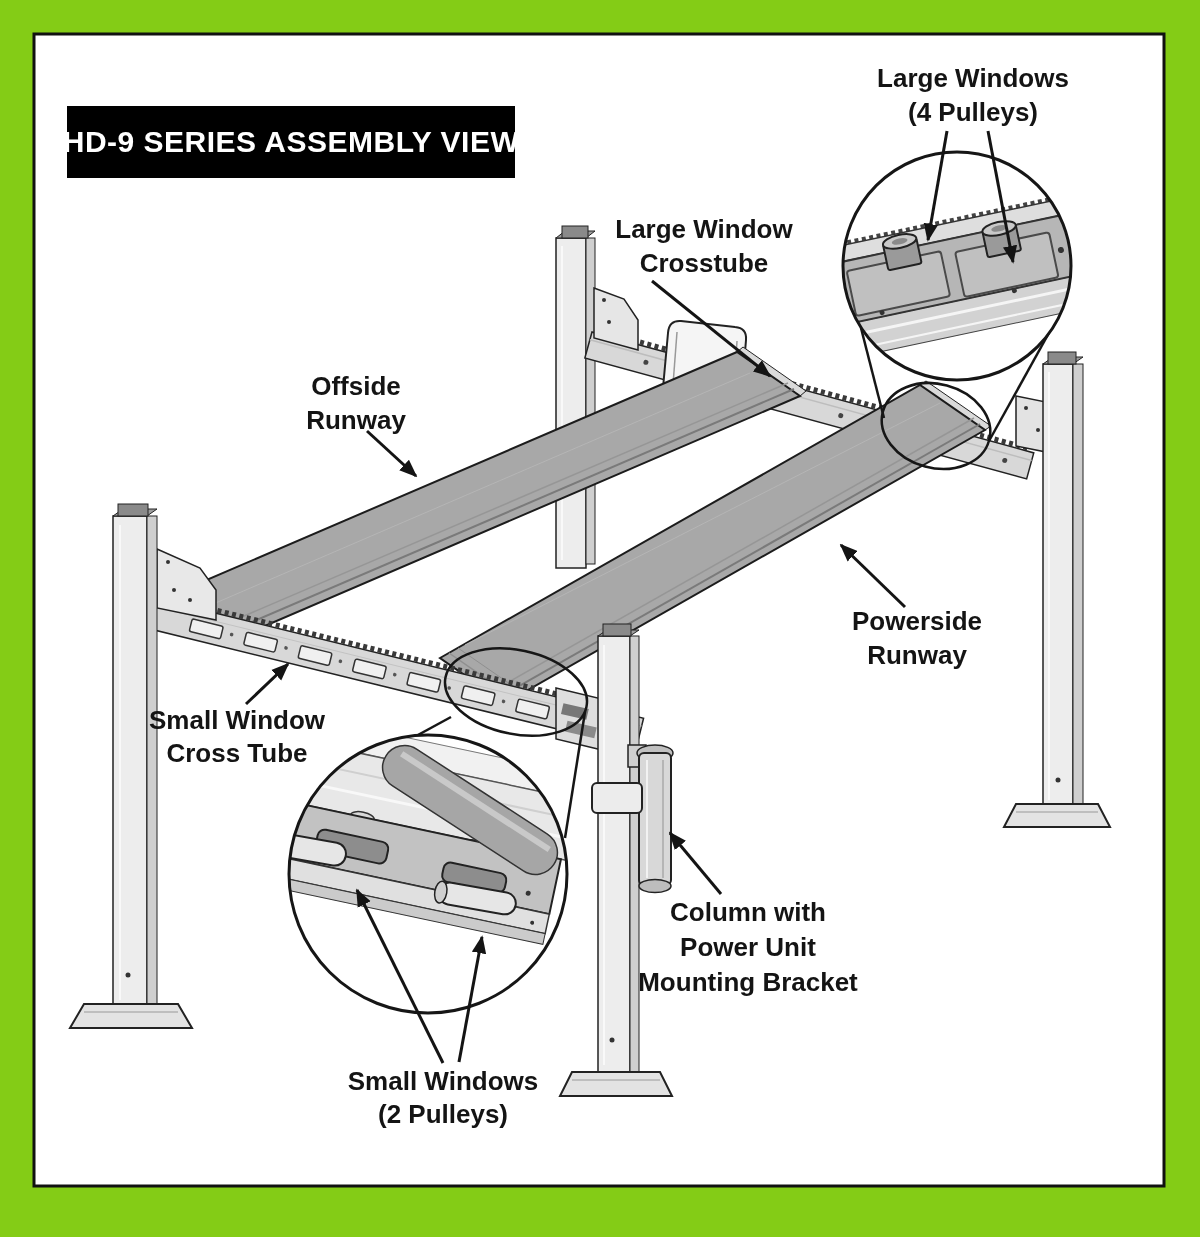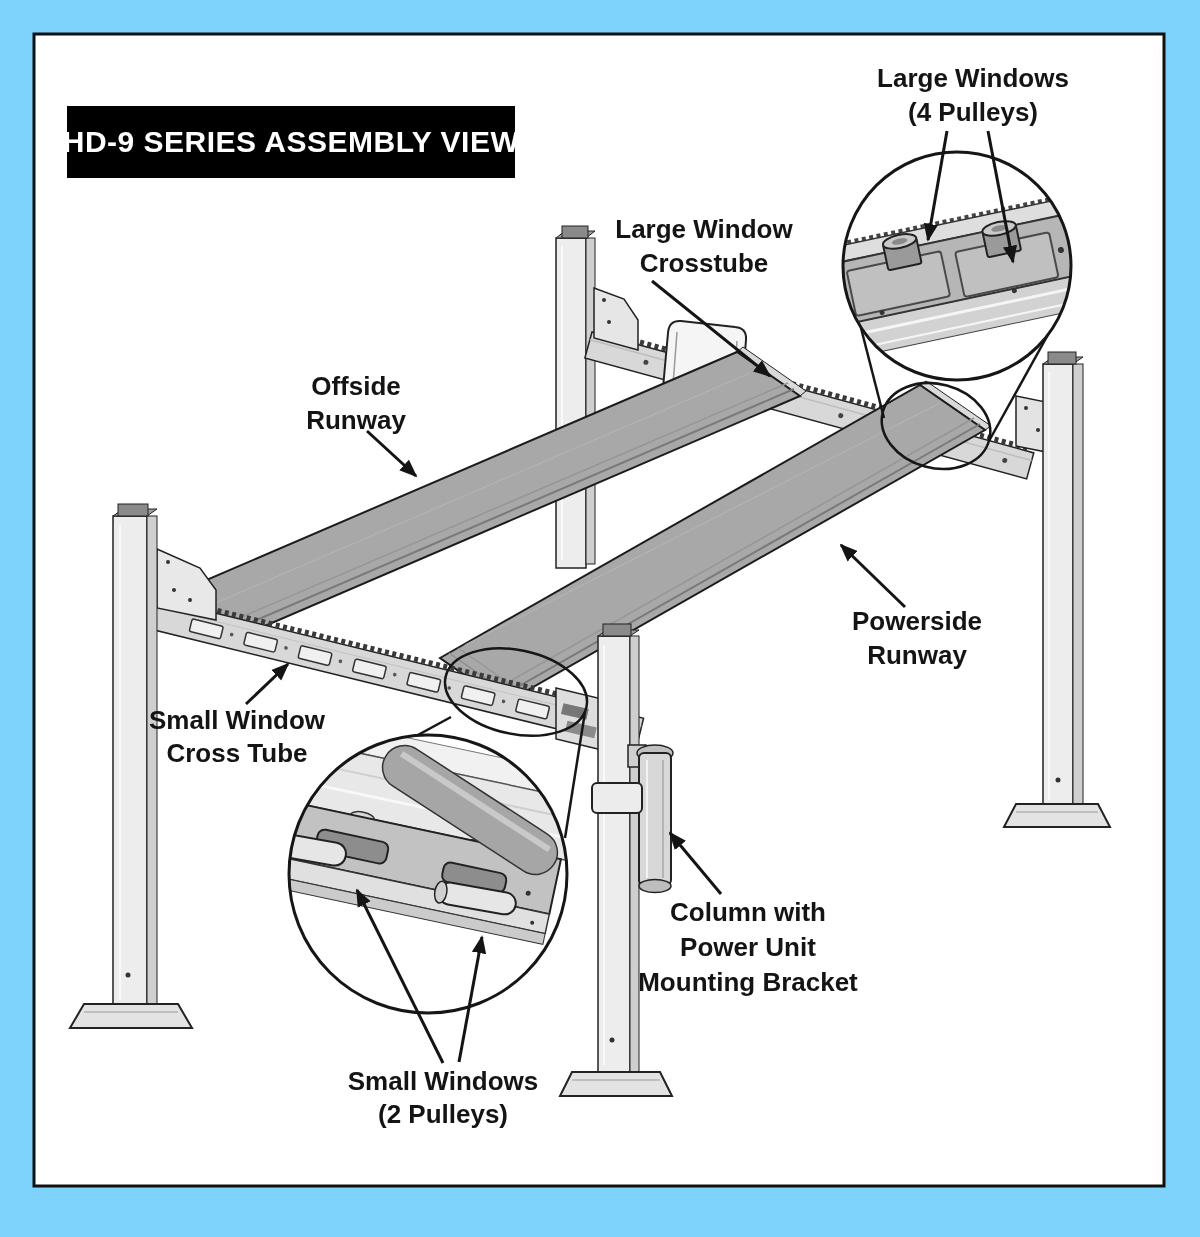--- a/index.html
+++ b/index.html
@@ -1,16 +1,16 @@
 <!DOCTYPE html>
 <html><head>
 <meta charset="utf-8">
 <style>
   html,body{margin:0;padding:0;background:#ffffff;}
-  .stage{position:relative;width:1200px;height:1237px;background:#7dd3fc;font-family:"Liberation Sans",sans-serif;}
+  .stage{position:relative;width:1200px;height:1237px;background:#84cc16;font-family:"Liberation Sans",sans-serif;}
   .stage svg{position:absolute;left:0;top:0;display:block;}
   .lbl{font-family:"Liberation Sans",sans-serif;font-weight:bold;font-size:26px;fill:#141414;}
   .title-text{font-family:"Liberation Sans",sans-serif;font-weight:bold;font-size:30px;letter-spacing:.5px;}
   .leader{stroke:#141414;stroke-width:3;fill:none;}
   .connector{stroke:#161616;stroke-width:2.5;fill:none;}
 </style>
 </head>
 <body>
 
 <div class="stage">

